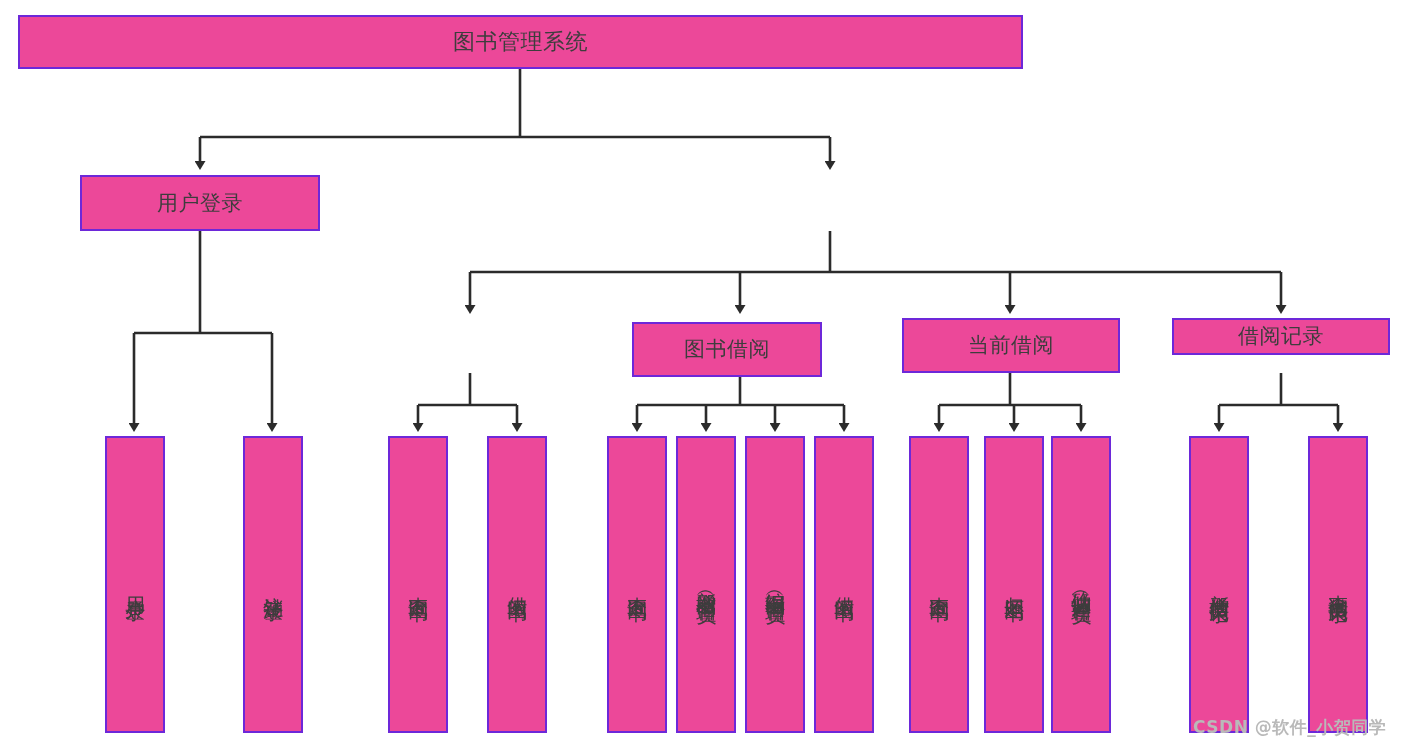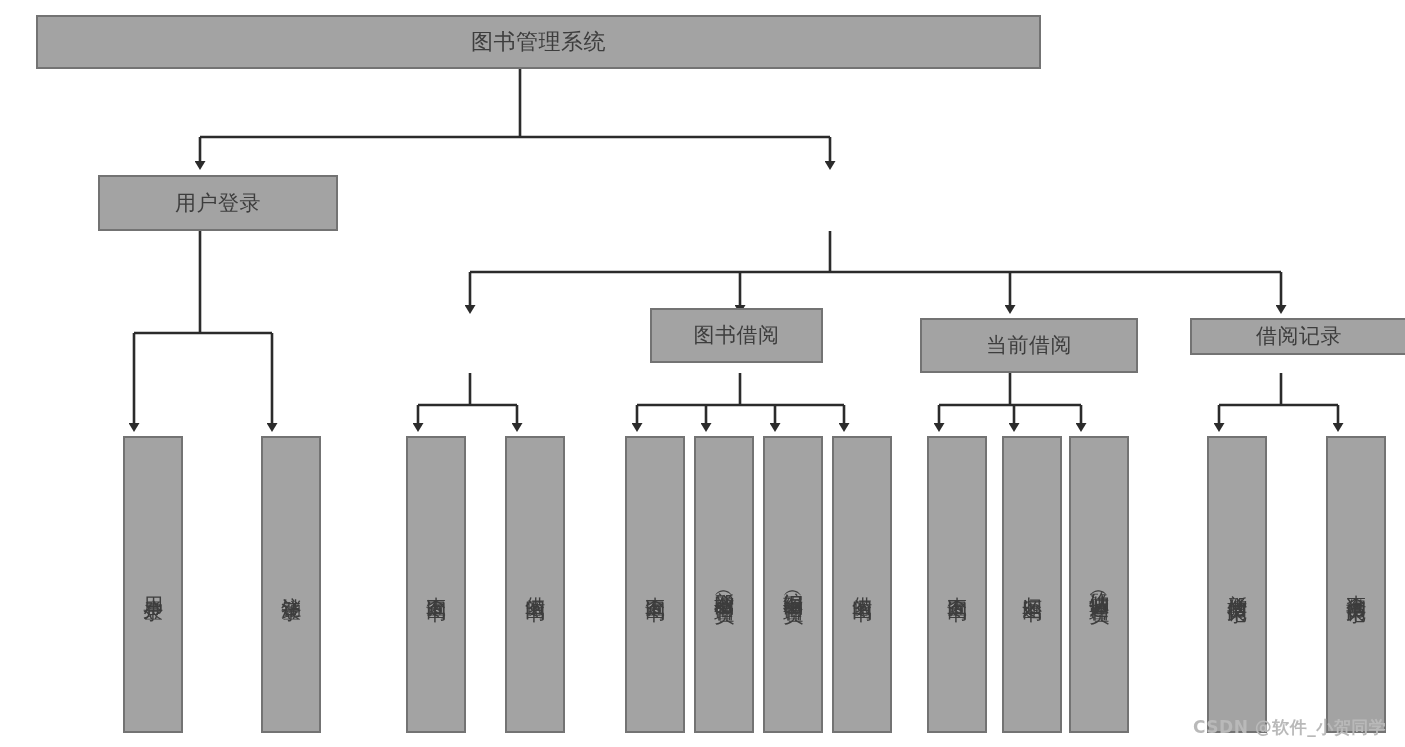--- a/index.html
+++ b/index.html
@@ -21,27 +21,26 @@
     position: absolute;
     left: 0;
     top: 0;
     width: 1405px;
     height: 747px;
     pointer-events: none;
   }
   .node {
     position: absolute;
     box-sizing: border-box;
-    background: #a3a3a3;
-    border: 2px solid #737373;
+    background: #ec4899;
+    border: 2px solid #6d28d9;
     display: flex;
     align-items: center;
     justify-content: center;
     color: #3d3d3d;
-    margin-left: 18px;
   }
   .node .label {
     font-size: 21px;
     line-height: 1.15;
     letter-spacing: 0.5px;
     white-space: nowrap;
     color: #3d3d3d;
   }
   .node-root { }
   .node-root .label { font-size: 22px; }
@@ -125,21 +124,21 @@
   </svg>
 
   <div class="node node-root" style="left:18px; top:15px; width:1005px; height:54px;">
     <span class="label">图书管理系统</span>
   </div>
 
   <div class="node" style="left:80px; top:175px; width:240px; height:56px;">
     <span class="label">用户登录</span>
   </div>
 
-  <div class="node" style="left:632px; top:308px; width:173px; height:55px;">
+  <div class="node" style="left:632px; top:322px; width:190px; height:55px;">
     <span class="label">图书借阅</span>
   </div>
   <div class="node" style="left:902px; top:318px; width:218px; height:55px;">
     <span class="label">当前借阅</span>
   </div>
   <div class="node" style="left:1172px; top:318px; width:218px; height:37px;">
     <span class="label">借阅记录</span>
   </div>
 
   <div class="node node-leaf" style="left:105px; top:436px; width:60px; height:297px;">

